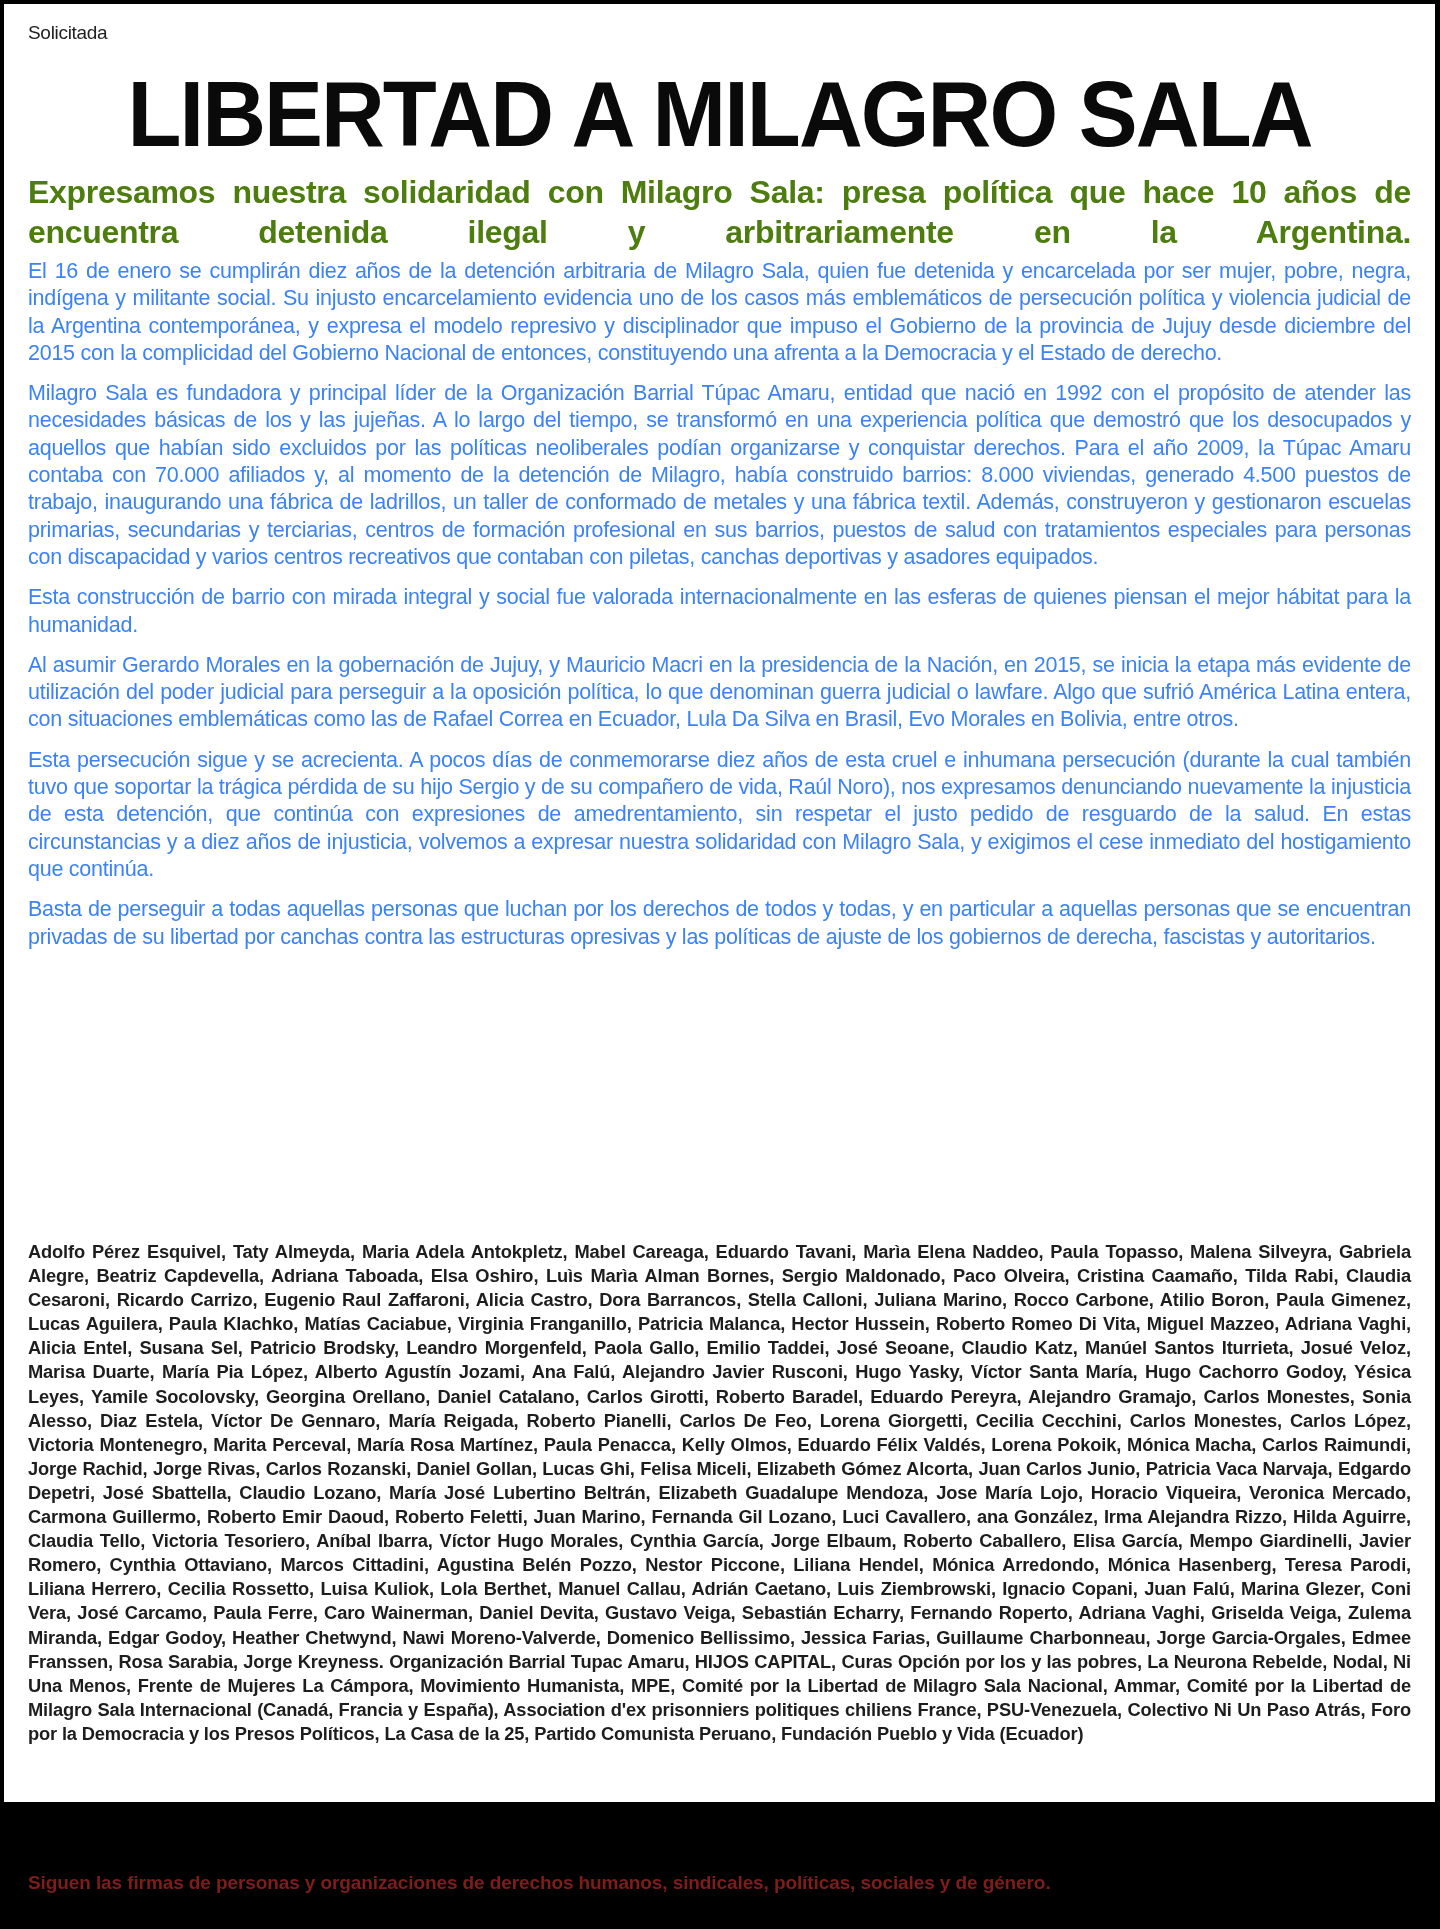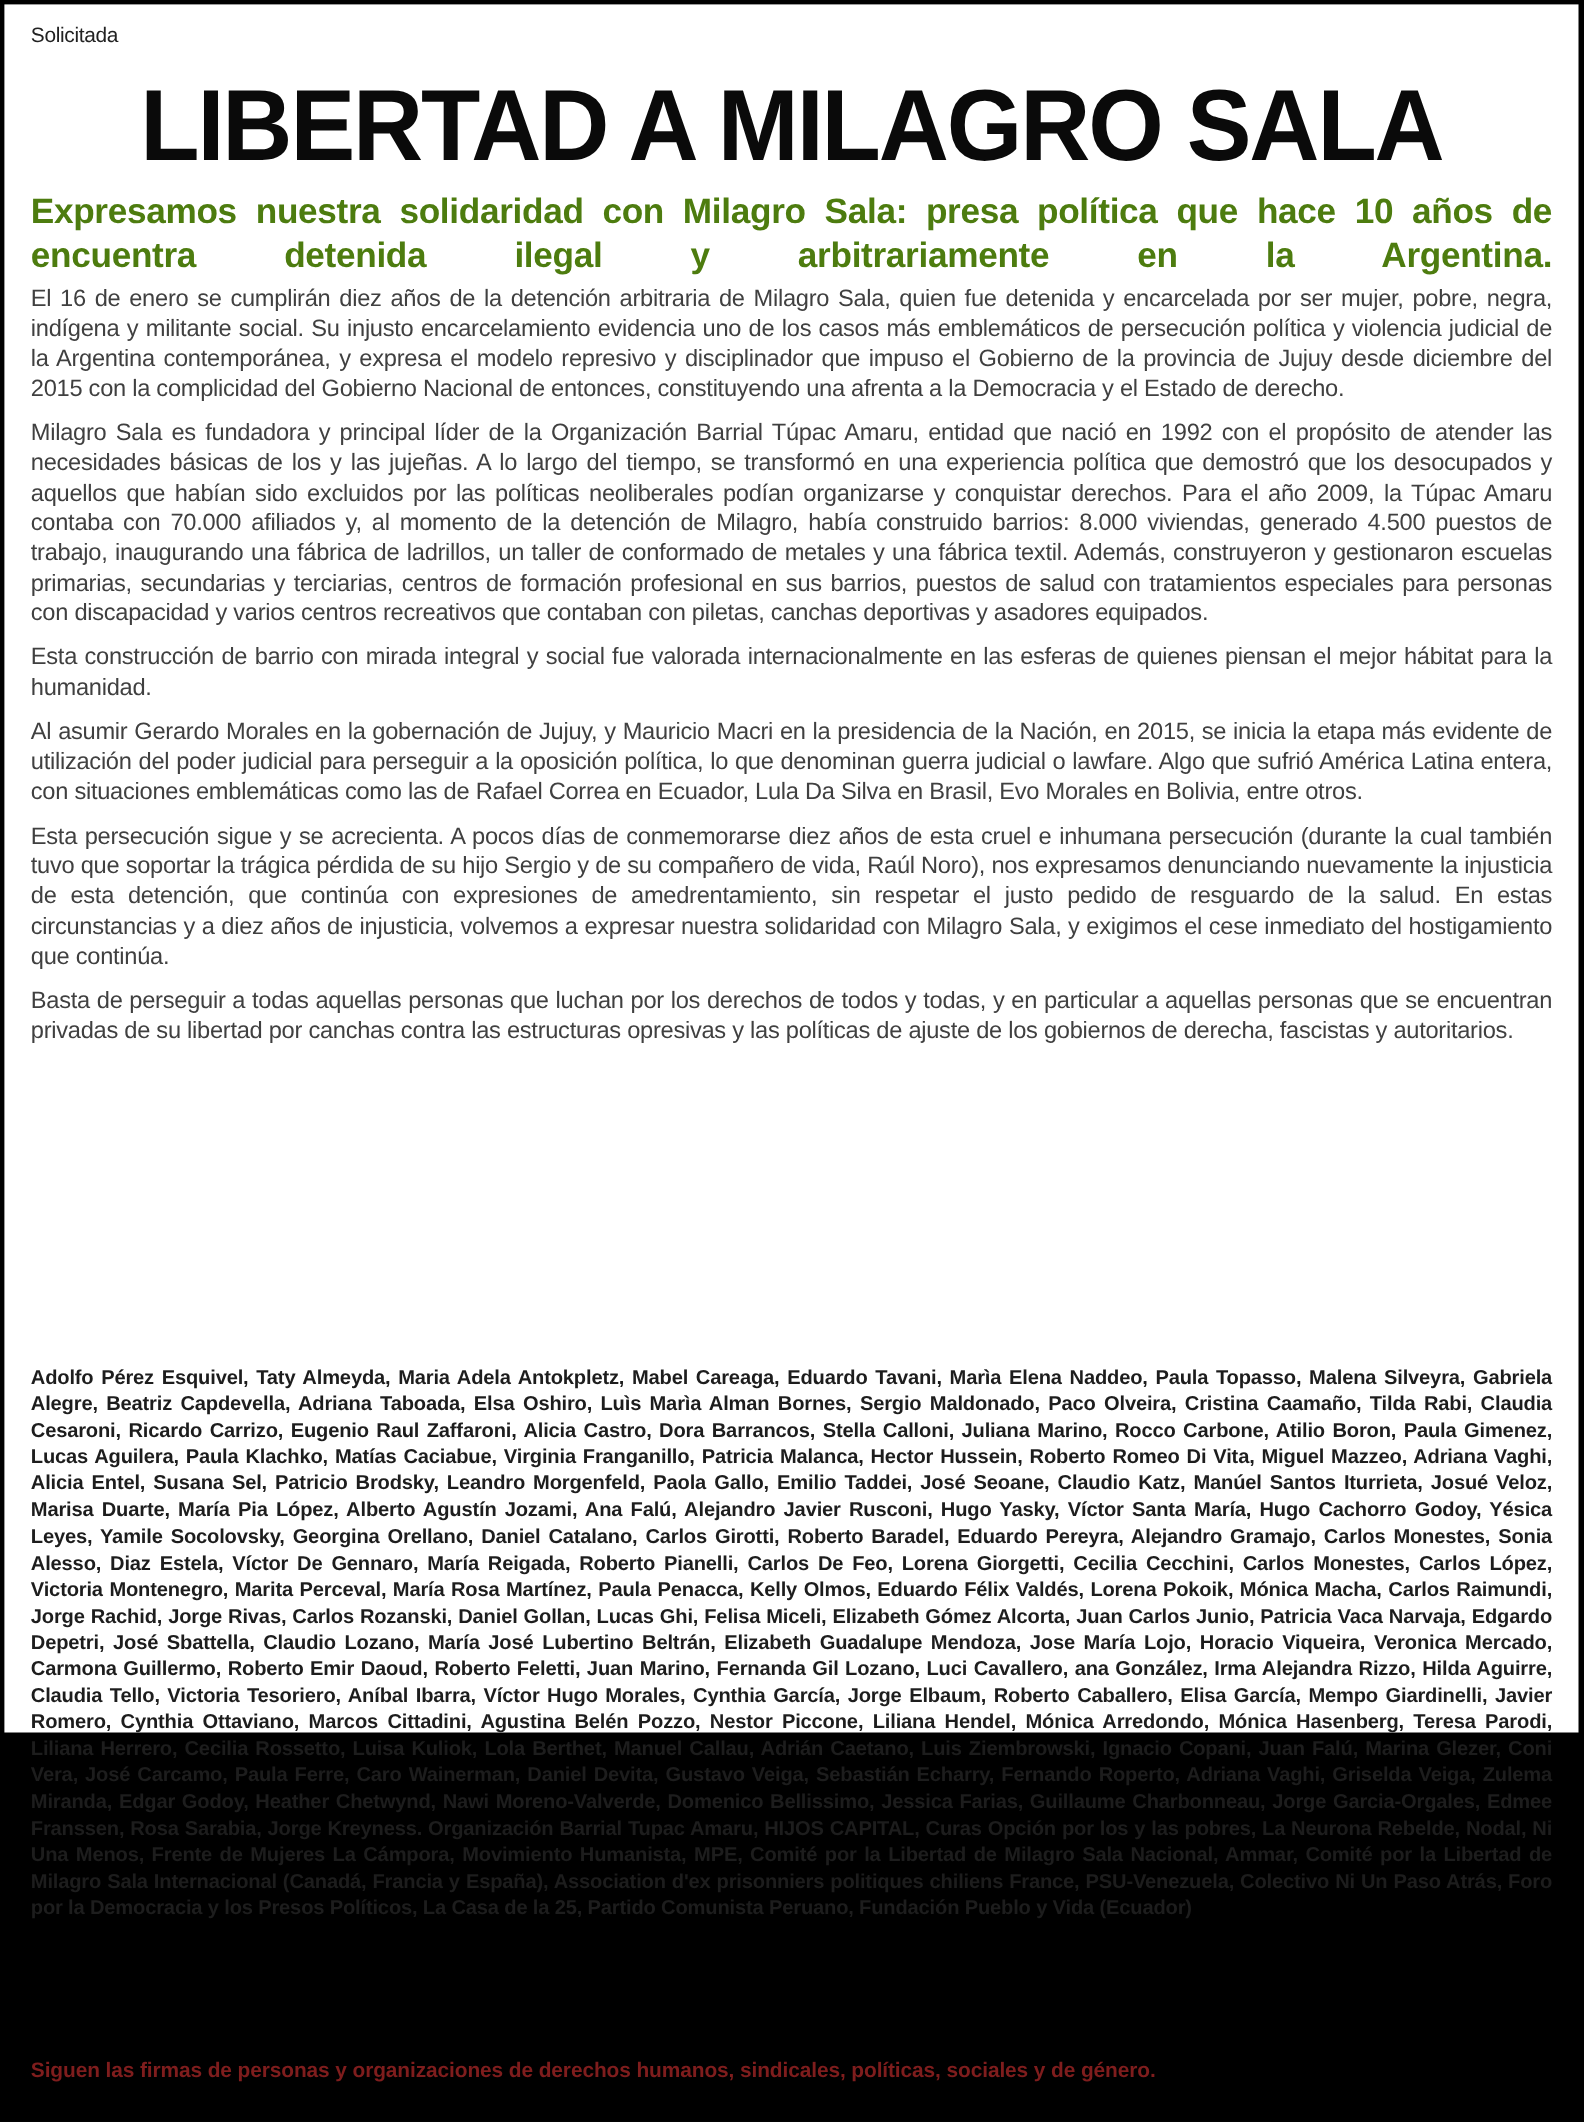--- a/index.html
+++ b/index.html
@@ -1,18 +1,18 @@
 <!DOCTYPE html>
 <html><head>
 <meta charset="utf-8">
 <style>
   html, body { margin: 0; padding: 0; background: #000; }
   body { width: 1440px; height: 1929px; position: relative; overflow: hidden; }
   .page {
-    position: absolute; left: 4px; top: 4px; width: 1431px; height: 1571px;
+    position: absolute; left: 4px; top: 4px; width: 1431px; height: 1798px;
     background: #fff; box-sizing: border-box;
   }
   .content {
     position: absolute; left: 24px; right: 24px; top: 0;
     font-family: "Liberation Sans", sans-serif; color: #1a1a1a;
   }
   .kicker {
     position: absolute; top: 18px; left: 0;
     font-size: 19px; letter-spacing: -0.3px; color: #222;
   }
@@ -21,21 +21,21 @@
     font-size: 92px; font-weight: bold; letter-spacing: -2px; color: #0a0a0a;
     transform: scaleX(0.96); transform-origin: center; line-height: 1.1;
   }
   .subhead {
     position: absolute; top: 168px; left: 0; right: 0;
     font-size: 32px; font-weight: bold; line-height: 40px; color: #4d7c0f;
     text-align: justify; text-align-last: justify; letter-spacing: -0.3px;
   }
   .body {
     position: absolute; top: 254px; left: 0; right: 0;
-    font-size: 21.5px; line-height: 27.3px; color: #404040;
+    font-size: 21.5px; line-height: 27.3px; color: #3b82f6;
     letter-spacing: -0.25px;
   }
   .body p { margin: 0 0 13px 0; text-align: justify; }
   .signatures {
     position: absolute; top: 1236px; left: 0; right: 0;
     font-size: 18.3px; line-height: 24.1px; color: #1d1d1d;
     text-align: justify; letter-spacing: -0.15px; margin: 0; font-weight: bold;
   }
   .footer-note {
     position: absolute; top: 1868px; left: 0; right: 0;

